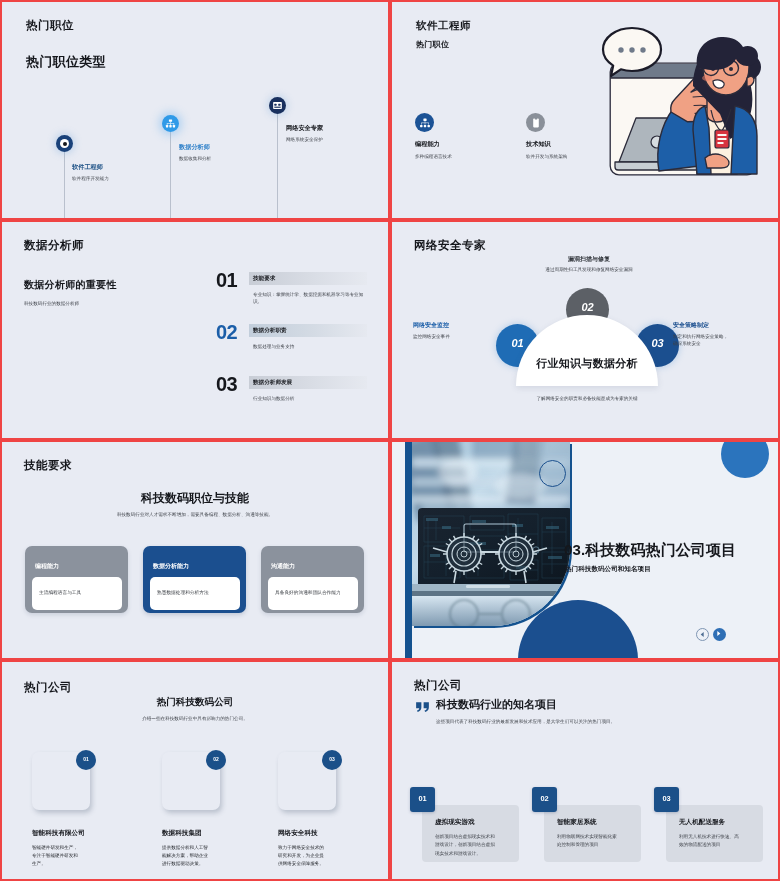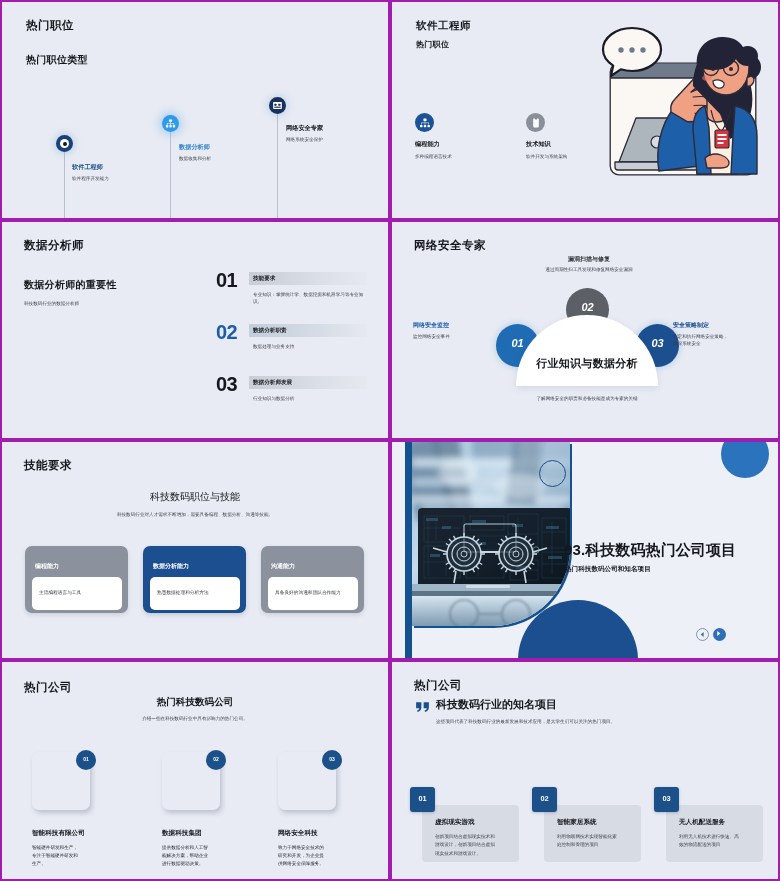--- a/index.html
+++ b/index.html
@@ -1,23 +1,23 @@
 <!DOCTYPE html>
 <html><head>
 <meta charset="utf-8">
 <title>PPT Preview</title>
 <style>
 *{box-sizing:border-box;margin:0;padding:0}
 html,body{width:780px;height:881px;background:#fff;font-family:"Liberation Sans",sans-serif}
-#grid{position:relative;width:780px;height:881px;background:#a21caf;overflow:hidden}
+#grid{position:relative;width:780px;height:881px;background:#ef4444;overflow:hidden}
 .slide{position:absolute;background:#e8ebf3;overflow:hidden}
 .abs{position:absolute}
 
 .ptitle{position:absolute;font-weight:700;color:#15171c;font-size:11.5px;letter-spacing:.5px;line-height:1}
-.psub{position:absolute;font-weight:700;color:#15171c;font-size:10px;letter-spacing:.3px;line-height:1}
+.psub{position:absolute;font-weight:700;color:#15171c;font-size:13px;letter-spacing:.3px;line-height:1}
 .tiny{position:absolute;font-size:4.6px;color:#3b3f46;line-height:1.5}
 .tiny2{position:absolute;font-size:5.4px;color:#23262b;line-height:1.55}
 .cap{position:absolute;font-size:6.2px;font-weight:700;color:#15171c;line-height:1}
 .dot{position:absolute;border-radius:50%}
 .ctr{text-align:center}
 </style>
 </head>
 <body>
 
 <div id="grid">
@@ -233,21 +233,21 @@
   <div class="abs" style="left:281px;top:100px;font-size:6px;font-weight:700;color:#1b4f8f;line-height:1">安全策略制定</div>
   <div class="tiny" style="left:281px;top:112px;width:58px">制定和执行网络安全策略，确保系统安全</div>
 
   <div class="abs" style="left:124px;top:93px;width:142px;height:71px;background:#fff;border-radius:71px 71px 0 0;box-shadow:0 2px 6px rgba(80,95,120,.14)"></div>
   <div class="abs ctr" style="left:124px;top:136px;width:142px;font-size:11px;font-weight:700;color:#15171c;line-height:1;letter-spacing:.3px">行业知识与数据分析</div>
   <div class="tiny ctr" style="left:95px;top:174px;width:200px;text-align:center">了解网络安全的职责和必备技能是成为专家的关键</div>
 </div>
 
 <div class="slide" style="left:2px;top:442px;width:386px;height:216px">
   <div class="ptitle" style="left:22px;top:18px">技能要求</div>
-  <div class="abs ctr" style="left:93px;top:50px;width:200px;font-size:10px;font-weight:400;color:#15171c;line-height:1">科技数码职位与技能</div>
+  <div class="abs ctr" style="left:93px;top:50px;width:200px;font-size:12px;font-weight:700;color:#15171c;line-height:1">科技数码职位与技能</div>
   <div class="tiny ctr" style="left:93px;top:70px;width:200px;text-align:center">科技数码行业对人才需求不断增加，需要具备编程、数据分析、沟通等技能。</div>
 
   <div class="abs" style="left:23px;top:104px;width:103px;height:67px;background:#8b929d;border-radius:7px;box-shadow:0 2px 4px rgba(80,95,120,.18)">
     <div class="abs" style="left:10px;top:17px;font-size:6px;font-weight:700;color:#fff;line-height:1">编程能力</div>
     <div class="abs" style="left:7px;top:31px;width:90px;height:33px;background:#fff;border-radius:5px"></div>
     <div class="abs" style="left:14px;top:44px;width:78px;font-size:4.7px;color:#33373d;line-height:1.4">主流编程语言与工具</div>
   </div>
 
   <div class="abs" style="left:141px;top:104px;width:103px;height:67px;background:#1b4f8f;border-radius:7px;box-shadow:0 2px 4px rgba(60,80,120,.22)">
     <div class="abs" style="left:10px;top:17px;font-size:6px;font-weight:700;color:#fff;line-height:1">数据分析能力</div>

